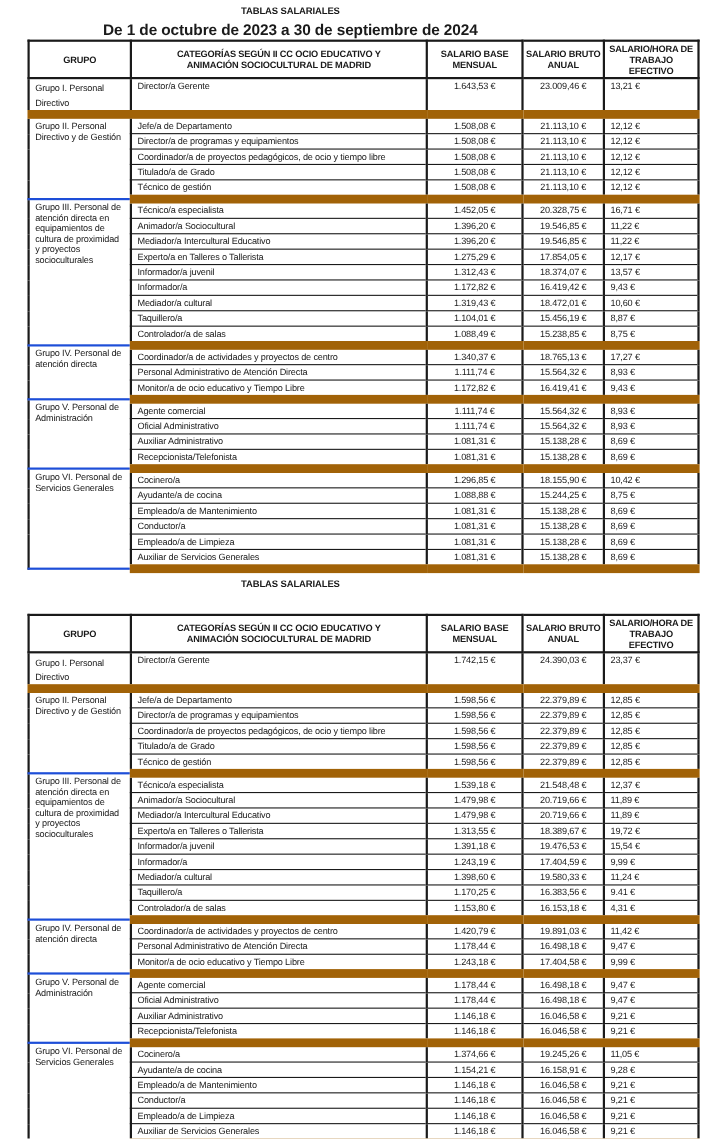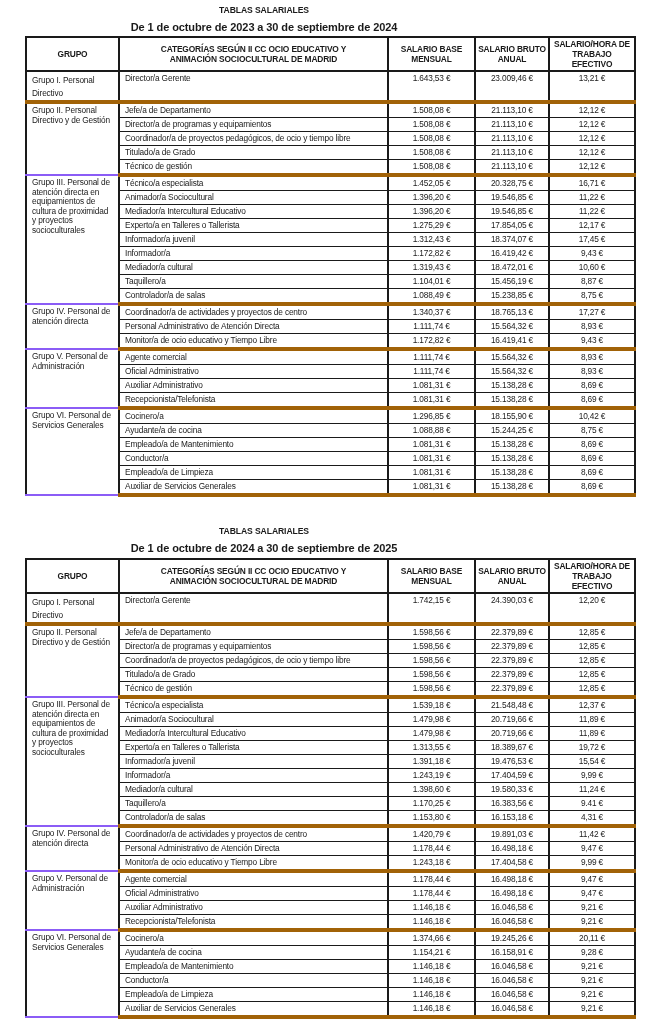--- a/index.html
+++ b/index.html
@@ -6,21 +6,21 @@
   body {
     width: 658px; height: 1035px; position: relative; overflow: hidden;
     font-family: "Liberation Sans", "DejaVu Sans", sans-serif; color: #1a1a1a;
   }
   .section { position: absolute; left: 0; width: 524px; }
   .title {
     text-align: center; font-weight: bold; font-size: 8.6px; letter-spacing: -0.1px;
     height: 17px; line-height: 17px; margin-left: 4px;
   }
   .subtitle {
-    text-align: center; font-weight: bold; font-size: 11px; letter-spacing: -0.1px;
+    text-align: center; font-weight: bold; font-size: 14px; letter-spacing: -0.1px;
     height: 17px; line-height: 17px; margin-left: 4px;
   }
   table {
     position: absolute; left: 25px; width: 609px;
     border-collapse: collapse; table-layout: fixed;
     font-size: 8.3px; letter-spacing: -0.15px;
   }
   col.c1 { width: 93px; }
   col.c2 { width: 269px; }
   col.c3 { width: 87px; }
@@ -31,26 +31,26 @@
     text-align: center; vertical-align: middle; padding: 0 2px; line-height: 10px;
     height: 32px;
   }
   td {
     border-left: 2px solid #1a1a1a; border-right: 2px solid #1a1a1a;
     border-top: 1px solid #1a1a1a; border-bottom: 1px solid #1a1a1a;
     height: 13px; line-height: 13px; padding: 0 5px; white-space: nowrap;
   }
   td.grupo {
     vertical-align: top; white-space: normal; line-height: 9.6px;
-    padding: 2px 4px 0 5px; border-bottom: 2px solid #8b5cf6;
+    padding: 2px 4px 0 5px; border-bottom: 2px solid #1d4ed8;
   }
   tr.first td { border-top: 2px solid #1a1a1a; }
-  tr.last td { border-bottom: 4px solid #a16207; }
+  tr.last td { border-bottom: 8px solid #a16207; }
   td.num { text-align: center; }
-  td.hour { text-align: center; }
+  td.hour { }
   tr.tall td { height: 20px; vertical-align: top; line-height: 13px; }
 </style>
 </head>
 <body>
 
 <div class="section" style="top:2px;">
   <div class="title">TABLAS SALARIALES</div>
   <div class="subtitle">De 1 de octubre de 2023 a 30 de septiembre de 2024</div>
 </div>
 <table id="t0" style="top:36px;">
@@ -131,21 +131,21 @@
       <tr class="">
         <td>Experto/a en Talleres o Tallerista</td>
         <td class="num">1.275,29 €</td>
         <td class="num">17.854,05 €</td>
         <td class="hour">12,17 €</td>
       </tr>
       <tr class="">
         <td>Informador/a juvenil</td>
         <td class="num">1.312,43 €</td>
         <td class="num">18.374,07 €</td>
-        <td class="hour">17,45 €</td>
+        <td class="hour">13,57 €</td>
       </tr>
       <tr class="">
         <td>Informador/a</td>
         <td class="num">1.172,82 €</td>
         <td class="num">16.419,42 €</td>
         <td class="hour">9,43 €</td>
       </tr>
       <tr class="">
         <td>Mediador/a cultural</td>
         <td class="num">1.319,43 €</td>
@@ -243,21 +243,20 @@
         <td>Auxiliar de Servicios Generales</td>
         <td class="num">1.081,31 €</td>
         <td class="num">15.138,28 €</td>
         <td class="hour">8,69 €</td>
       </tr>
     </tbody>
 </table>
 
 <div class="section" style="top:523px;">
   <div class="title">TABLAS SALARIALES</div>
-  <div class="subtitle">De 1 de octubre de 2024 a 30 de septiembre de 2025</div>
 </div>
 <table id="t1" style="top:558px;">
   <colgroup>
       <col class="c1">
       <col class="c2">
       <col class="c3">
       <col class="c4">
       <col class="c5">
     </colgroup>
   <thead>
@@ -268,21 +267,21 @@
       <th>SALARIO BRUTO ANUAL</th>
       <th>SALARIO/HORA DE TRABAJO EFECTIVO</th>
     </tr>
   </thead>
   <tbody>
       <tr class="first last tall">
         <td class="grupo" rowspan="1">Grupo I. Personal Directivo</td>
         <td>Director/a Gerente</td>
         <td class="num">1.742,15 €</td>
         <td class="num">24.390,03 €</td>
-        <td class="hour">12,20 €</td>
+        <td class="hour">23,37 €</td>
       </tr>
       <tr class="first">
         <td class="grupo" rowspan="5">Grupo II. Personal Directivo y de Gestión</td>
         <td>Jefe/a de Departamento</td>
         <td class="num">1.598,56 €</td>
         <td class="num">22.379,89 €</td>
         <td class="hour">12,85 €</td>
       </tr>
       <tr class="">
         <td>Director/a de programas y equipamientos</td>
@@ -405,21 +404,21 @@
         <td>Recepcionista/Telefonista</td>
         <td class="num">1.146,18 €</td>
         <td class="num">16.046,58 €</td>
         <td class="hour">9,21 €</td>
       </tr>
       <tr class="first">
         <td class="grupo" rowspan="6">Grupo VI. Personal de Servicios Generales</td>
         <td>Cocinero/a</td>
         <td class="num">1.374,66 €</td>
         <td class="num">19.245,26 €</td>
-        <td class="hour">20,11 €</td>
+        <td class="hour">11,05 €</td>
       </tr>
       <tr class="">
         <td>Ayudante/a de cocina</td>
         <td class="num">1.154,21 €</td>
         <td class="num">16.158,91 €</td>
         <td class="hour">9,28 €</td>
       </tr>
       <tr class="">
         <td>Empleado/a de Mantenimiento</td>
         <td class="num">1.146,18 €</td>

